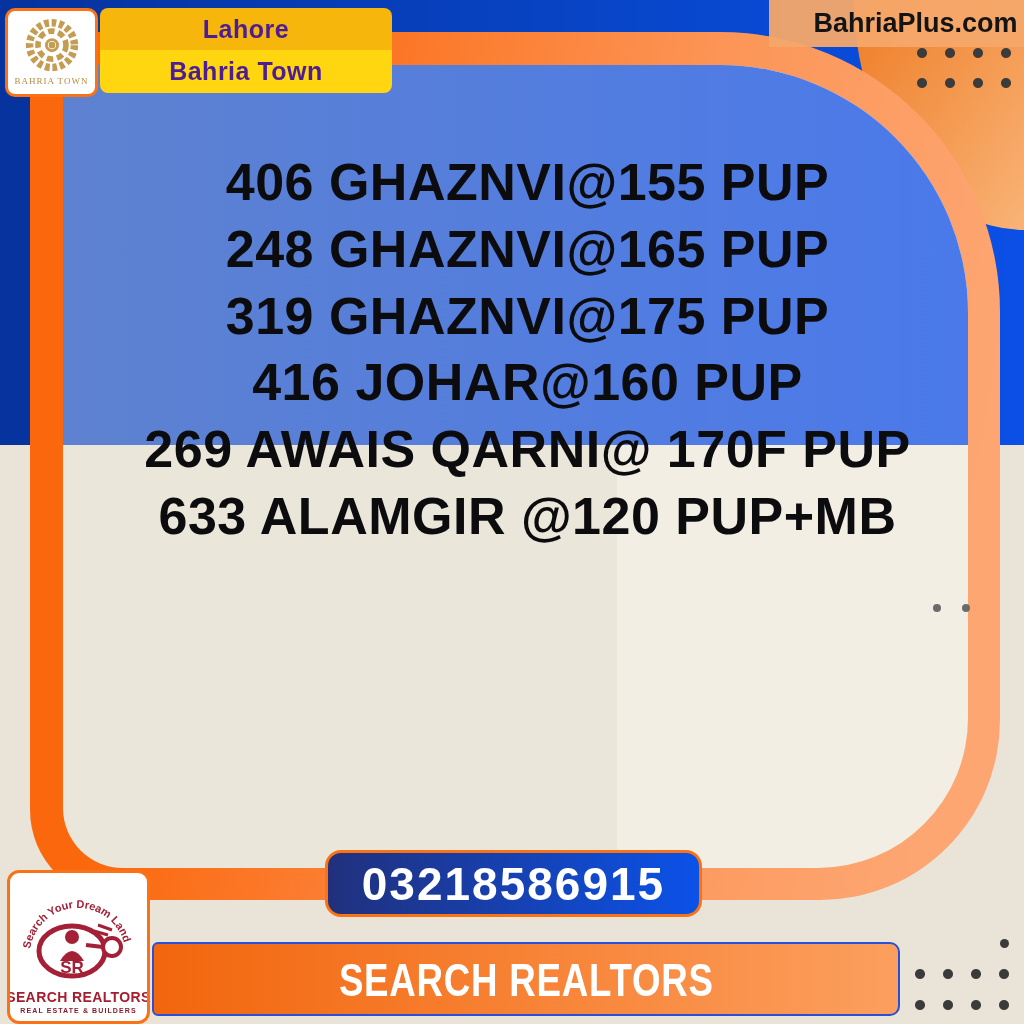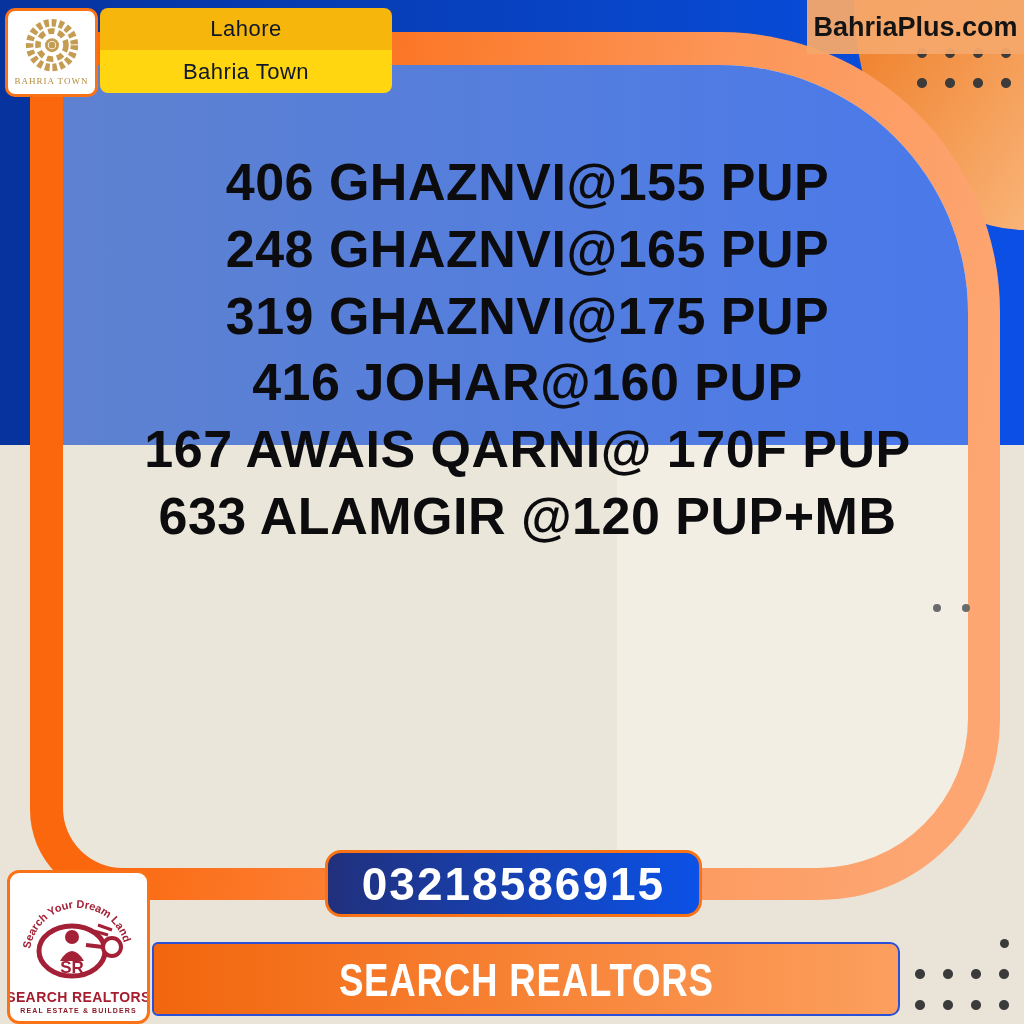--- a/index.html
+++ b/index.html
@@ -30,24 +30,24 @@
   
   .bt-logo{position:absolute;left:5px;top:8px;width:93px;height:89px;box-sizing:border-box;
     background:#ffffff;border:3px solid #f97316;border-radius:10px;
     display:flex;flex-direction:column;align-items:center;justify-content:center;}
   .bt-logo-text{font-family:"Liberation Serif",serif;font-size:9px;color:#b58c3e;
     letter-spacing:1px;margin-top:1px;white-space:nowrap;}
   .loc-banner{position:absolute;left:100px;top:8px;width:292px;height:85px;
     border-radius:8px;overflow:hidden;display:flex;flex-direction:column;}
   .loc-top{height:42px;background:#f6b60c;display:flex;align-items:center;justify-content:center;}
   .loc-bottom{height:43px;background:#ffd60f;display:flex;align-items:center;justify-content:center;}
-  .loc-text{font-size:22px;font-weight:normal;color:#0f172a;letter-spacing:0.5px;}
-  .site-label{position:absolute;right:0;top:0;width:217px;height:54px;
+  .loc-text{font-size:25px;font-weight:bold;color:#4c1d95;letter-spacing:0.5px;}
+  .site-label{position:absolute;right:0;top:0;width:217px;height:47px;
     background:rgba(244,168,106,0.95);display:flex;align-items:center;justify-content:center;
-    font-size:27px;font-weight:bold;color:#141414;cursor:pointer;}
+    font-size:27px;font-weight:bold;color:#141414;cursor:pointer;padding-left:38px;}
   
   .dot-grid-tr{position:absolute;left:908px;top:38px;width:112px;height:60px;
     background-image:radial-gradient(circle at 14px 15px,#3b3b3b 4.5px,rgba(0,0,0,0) 5.5px);
     background-size:28px 30px;}
   .dot-grid-br{position:absolute;left:906px;top:959px;width:112px;height:62px;
     background-image:radial-gradient(circle at 14px 15px,#3b3b3b 4.5px,rgba(0,0,0,0) 5.5px);
     background-size:28px 31px;}
   .dot-single{position:absolute;left:1000px;top:939px;width:9px;height:9px;border-radius:50%;background:#3b3b3b;}
   .dot-mid-a{position:absolute;left:933px;top:604px;width:8px;height:8px;border-radius:50%;background:#6a6a6a;}
   .dot-mid-b{position:absolute;left:962px;top:604px;width:8px;height:8px;border-radius:50%;background:#6a6a6a;}
@@ -81,21 +81,21 @@
   <div class="ring"></div>
   <div class="interior">
     <div class="interior-blue"></div>
   </div>
 
   <div class="listings">
     <div class="listing-line">406 GHAZNVI@155 PUP</div>
     <div class="listing-line">248 GHAZNVI@165 PUP</div>
     <div class="listing-line">319 GHAZNVI@175 PUP</div>
     <div class="listing-line">416 JOHAR@160 PUP</div>
-    <div class="listing-line">167 AWAIS QARNI@ 170F PUP</div>
+    <div class="listing-line">269 AWAIS QARNI@ 170F PUP</div>
     <div class="listing-line">633 ALAMGIR @120 PUP+MB</div>
   </div>
 
   <div class="dot-grid-tr"></div>
   <div class="dot-grid-br"></div>
   <div class="dot-single"></div>
   <div class="dot-mid-a"></div>
   <div class="dot-mid-b"></div>
 
   <div class="bt-logo">

